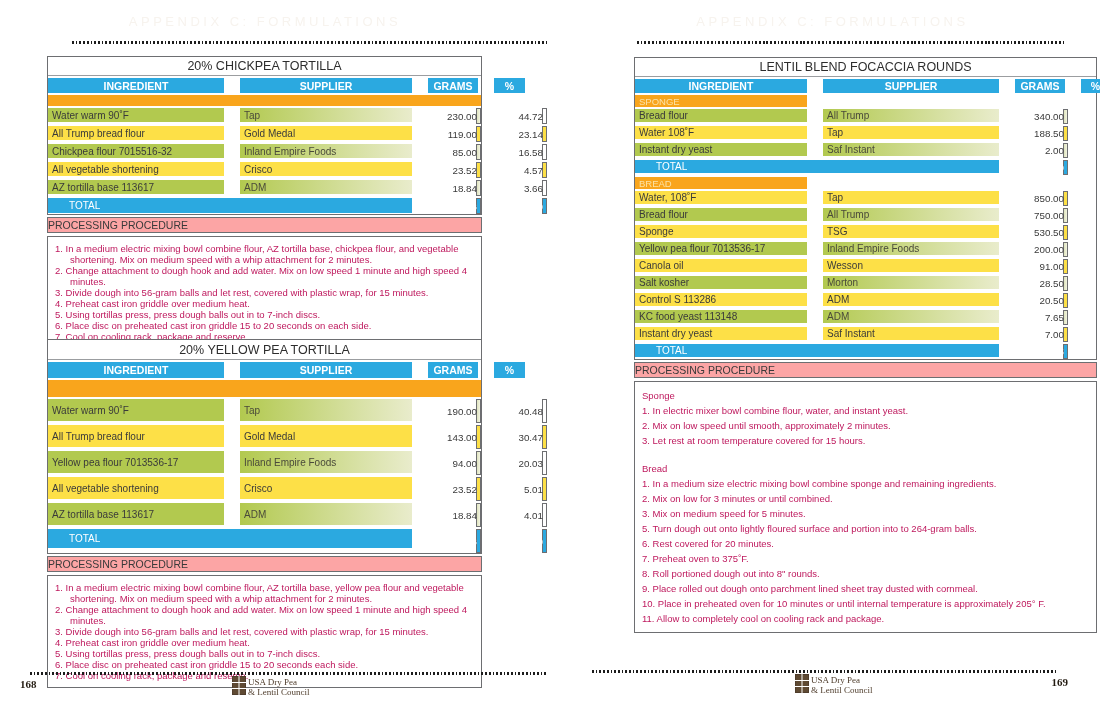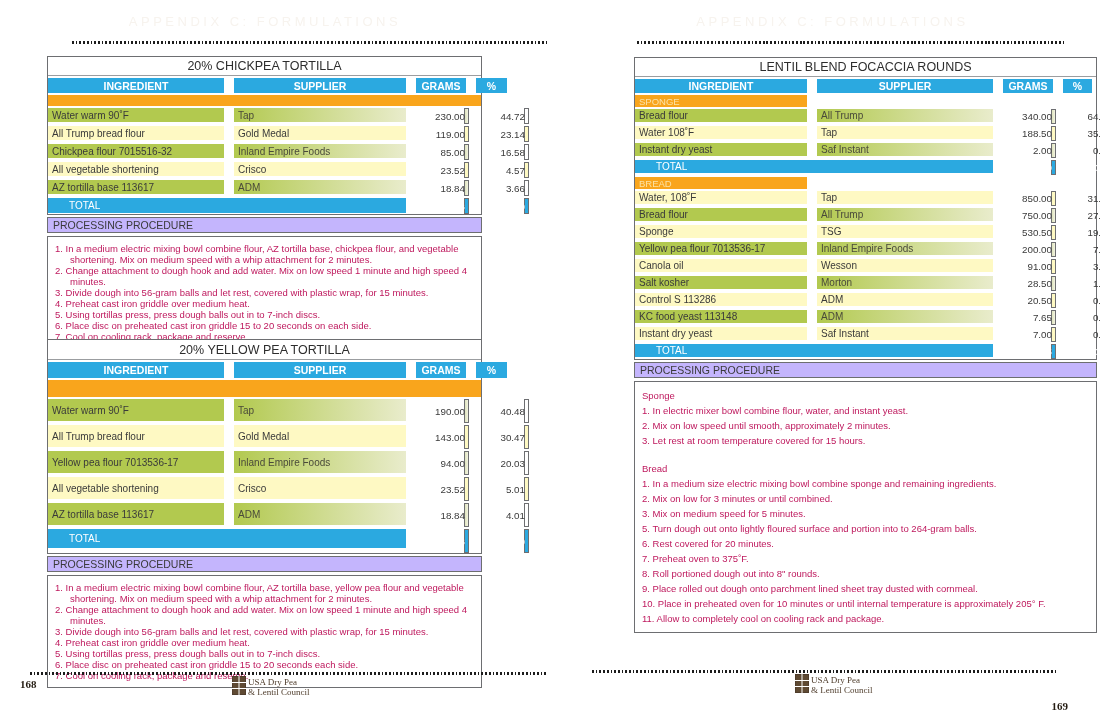--- a/index.html
+++ b/index.html
@@ -28,49 +28,49 @@
   .ftable{position:absolute;color:#2b2b2b;}
   .leftcols{--cols:176px 172px 50px 31px;}
   .rightcols{--cols:172px 176px 50px 29px;}
   .t1{left:47px;top:56px;width:435px;--rowh:14px;--headh:15px;--bandh:11px;--titleh:18px;--totalh:15px;}
   .t2{left:47px;top:339px;width:435px;--rowh:22px;--headh:16px;--bandh:17px;--titleh:19px;--totalh:19px;}
   .t3{left:84px;top:57px;width:463px;--rowh:13px;--headh:14px;--bandh:12px;--titleh:18px;--totalh:13px;}
 
   .tbox{border:1px solid #6d6e71;background:#fff;display:flex;flex-direction:column;gap:2px;}
   .t-title{height:var(--titleh);display:flex;align-items:center;justify-content:center;
            font-size:12.5px;color:#2d2d2d;border-bottom:1px solid #9b9da0;}
-  .t-head,.drow,.bandrow{display:grid;grid-template-columns:var(--cols);gap:10px;}
+  .t-head,.drow,.bandrow{display:grid;grid-template-columns:var(--cols);gap:16px;}
   .hc{background:#2BA9E0;color:#fff;font-weight:bold;font-size:10.5px;height:var(--headh);
       display:flex;align-items:center;justify-content:center;}
   .band.full{height:var(--bandh);background:#F9A51C;}
   .band-label{background:#F9A51C;height:var(--bandh);color:#fbe2a6;font-size:9.5px;
               display:flex;align-items:center;padding-left:4px;}
   .band-rest{grid-column:2 / span 3;}
   .c{display:flex;align-items:center;height:var(--rowh);font-size:10px;color:#3a3a3a;}
   .c-ing,.c-sup{padding-left:4px;}
   .num{justify-content:flex-end;padding-right:3px;border:1px solid #6d6e71;font-size:9.8px;margin-left:48px;}
   .g .c-ing{background:#B2C94F;}
   .g .c-sup{background:linear-gradient(90deg,#B2C94F 0%,#E9ECCC 100%);color:#4a4a3a;}
   .g .c-gr{background:linear-gradient(90deg,#DFE4BE 0%,#F2F3E1 100%);}
-  .w .c{background:#fef9c3;}
+  .w .c{background:#fde047;}
   .total .c-tlabel{grid-column:1 / span 2;background:#2BA9E0;color:#fff;height:var(--totalh);
                    display:flex;align-items:center;padding-left:21px;font-size:10px;}
   .total .num{background:#2BA9E0;color:#fff;}
-  .plabel{border:1px solid #6d6e71;margin-top:2px;height:14px;line-height:14px;padding-left:5px;
-          font-size:10.5px;color:#3a3a3a;background:#c4b5fd;}
+  .plabel{border:1px solid #6d6e71;margin-top:2px;height:14px;line-height:14px;
+          font-size:10.5px;color:#3a3a3a;background:#fca5a5;}
   .pbox{border:1px solid #6d6e71;margin-top:3px;padding:6px 7px;color:#be185d;background:#fff;}
   .hang .step{font-size:9.5px;line-height:11px;padding-left:15px;text-indent:-15px;}
   .lines .pline{font-size:9.5px;line-height:15px;}
   .pspacer{height:13px;}
 
   
   .pagenum{position:absolute;font-family:"Liberation Serif",serif;font-weight:bold;
            font-size:11px;color:#241c12;}
   .pl .pagenum{left:20px;top:678px;}
-  .pr .pagenum{right:32px;top:700px;}
+  .pr .pagenum{right:32px;top:676px;}
   .logo{position:absolute;display:flex;align-items:center;gap:2px;}
   .pl .logo{left:232px;top:676px;}
   .pr .logo{left:245px;top:674px;}
   .logo-text{font-family:"Liberation Serif",serif;font-size:9px;line-height:9.5px;color:#4f3d2c;}
 </style>
 </head>
 <body>
 
 <div class="page pl">
   <div class="banner">APPENDIX C: FORMULATIONS</div>

